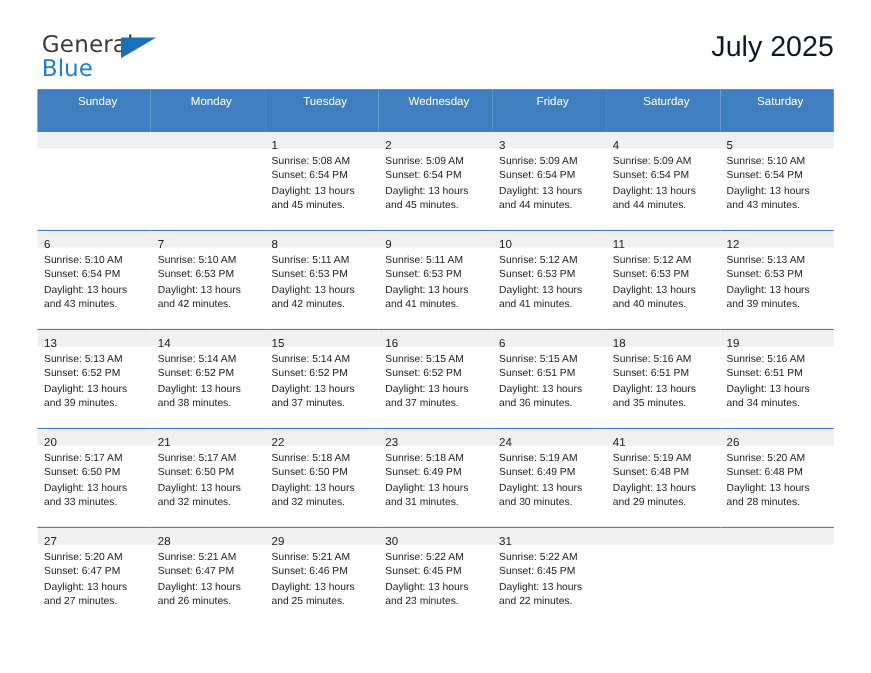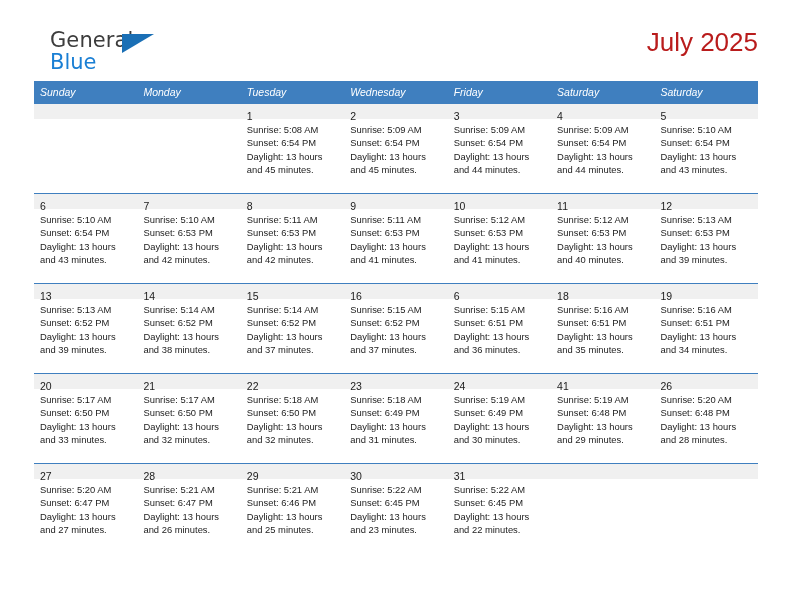--- a/index.html
+++ b/index.html
@@ -24,21 +24,21 @@
 
   
   .header {
     position: relative;
     height: 72px;
     padding-top: 26px;
     box-sizing: border-box;
   }
   .logo {
     position: absolute;
-    left: 16px;
+    left: 4px;
     top: 30px;
     width: 130px;
     height: 46px;
     line-height: 1;
   }
   .logo-row1 {
     position: relative;
     display: block;
     font-size: 21px;
     letter-spacing: 0.1px;
@@ -59,21 +59,21 @@
     margin-top: 1px;
     font-size: 21px;
     color: #1a7fd4;
     font-family: "DejaVu Sans", sans-serif;
   }
   .title-block {
     text-align: right;
   }
   .cal-title {
     font-size: 26px;
-    color: #b91c1c;
+    color: #0f172a;
     line-height: 32px;
     font-weight: normal;
     margin: 0;
     font-family: "Liberation Sans", sans-serif;
   }
   .cal-subtitle {
     font-size: 13.5px;
     color: #2b2b2b;
     line-height: 20px;
     margin: 6px 0 0 0;
@@ -85,25 +85,24 @@
     width: 100%;
     border-collapse: collapse;
     table-layout: fixed;
     margin-top: 9px;
   }
   .calendar th {
     background: #3f7fbf;
     color: #ffffff;
     font-size: 10.5px;
     font-weight: normal;
-    text-align: left;
-    padding: 5px 0 5px 6px;
+    text-align: center;
+    padding: 5px 0 21px 6px;
     height: 12px;
     border: none;
-    font-style: italic;
   }
   .calendar td {
     vertical-align: top;
     padding: 0;
     height: 89px;
     border-top: 1px solid #3f7fbf;
     border-bottom: none;
     border-left: none;
     border-right: none;
   }

